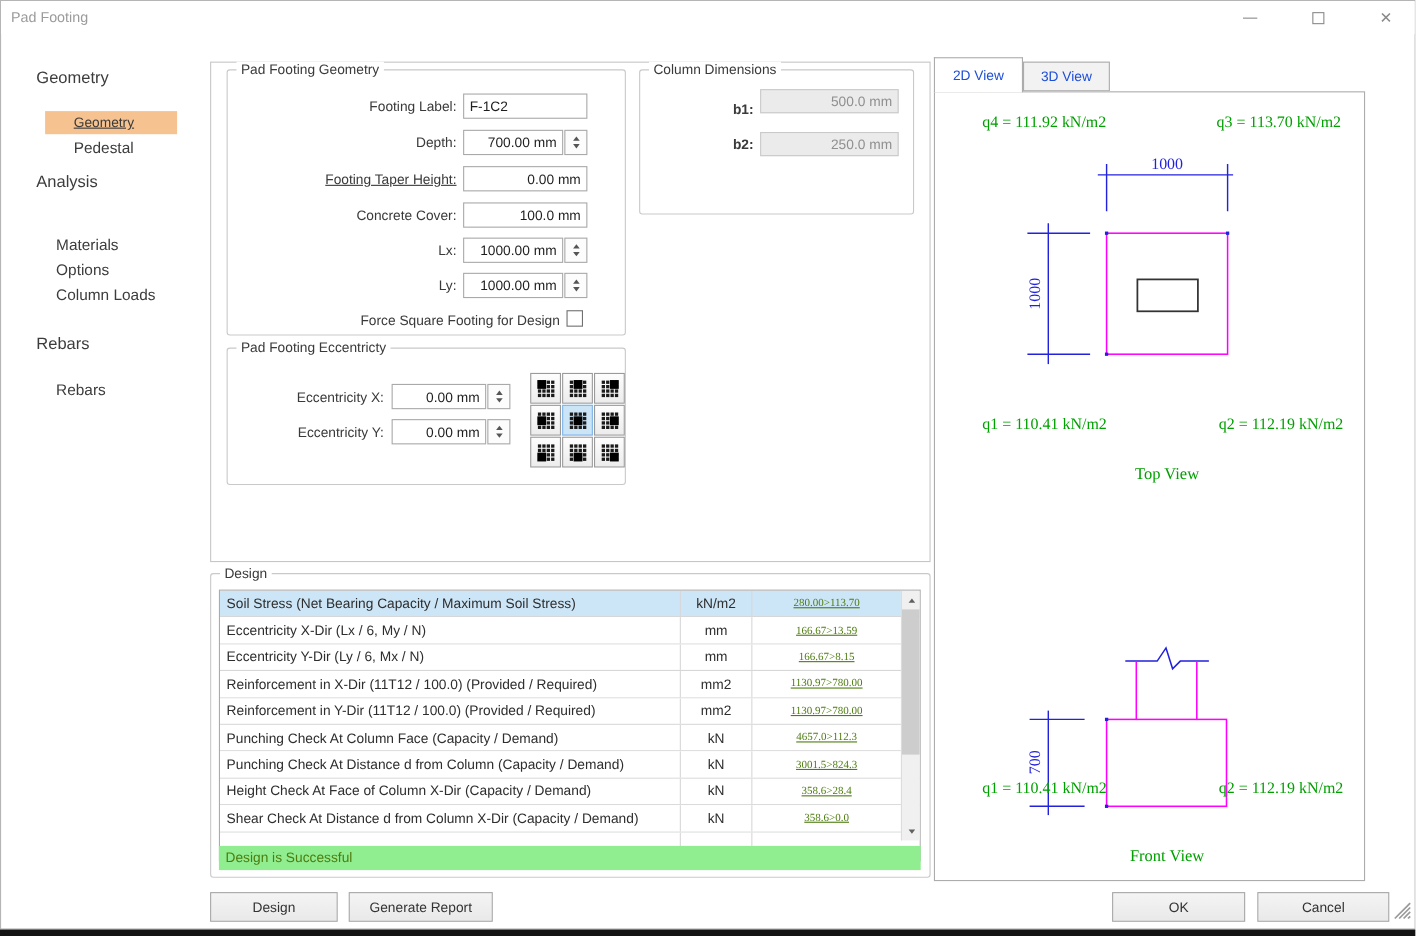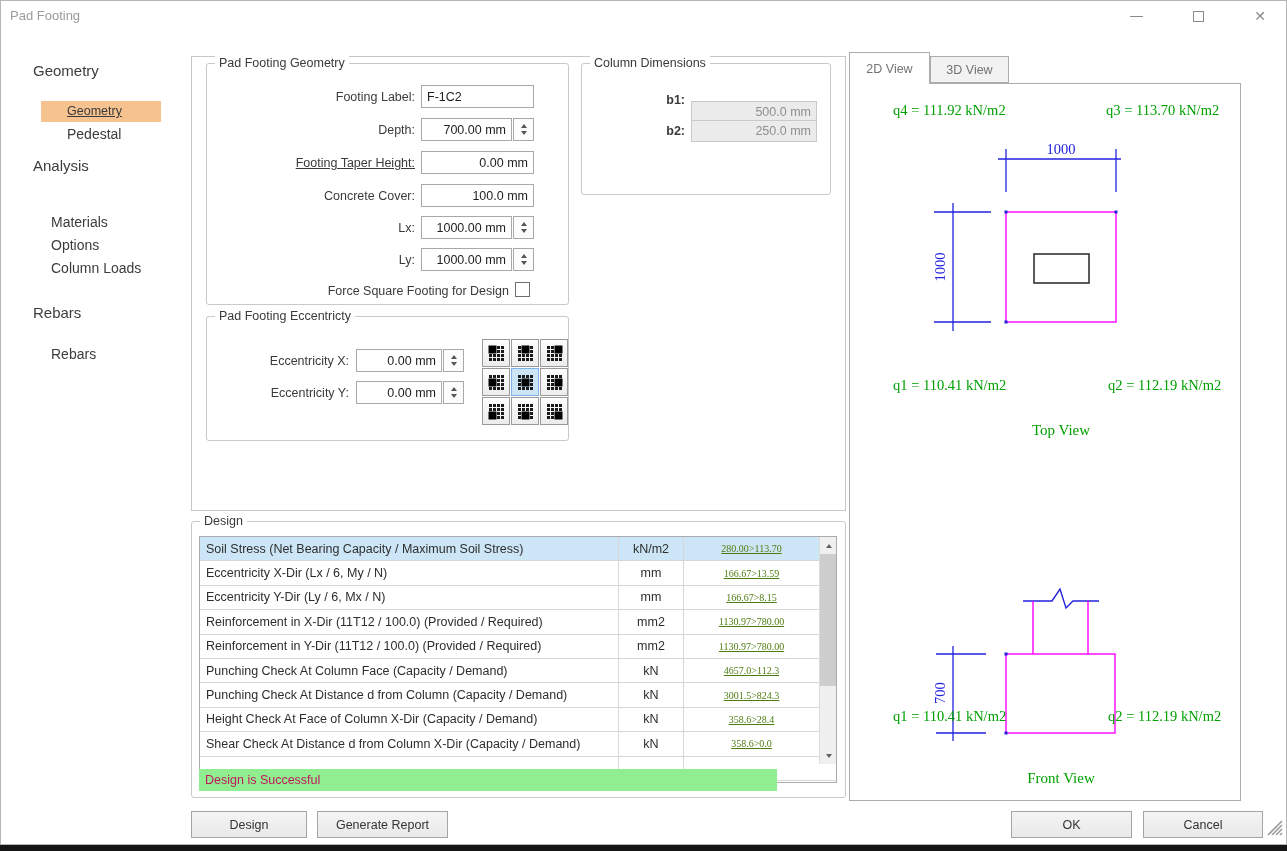--- a/index.html
+++ b/index.html
@@ -41,26 +41,26 @@
   .dtable{position:absolute;left:198px;top:535px;width:638px;height:247px;border:1px solid #ababab;background:#fff;overflow:hidden;}
   .trow{display:flex;height:24.4px;border-bottom:1px solid #d7d7d7;background:#fff;}
   .trow.selected{background:#cde6f7;}
   .tcell{font-size:12.5px;display:flex;align-items:center;overflow:hidden;white-space:nowrap;}
   .tc-desc{width:419px;padding-left:6px;border-right:1px solid #d7d7d7;color:#2e2e2e;}
   .tc-unit{width:65px;justify-content:center;border-right:1px solid #d7d7d7;color:#2e2e2e;}
   .tc-val{width:135px;justify-content:center;color:#4d7c0f;font-family:"Liberation Serif",serif;font-size:10px;text-decoration:underline;}
   .vscroll{position:absolute;right:0;top:0;width:17px;height:227px;background:#f0f0f0;border-left:1px solid #dcdcdc;}
   .sbtn{position:absolute;left:0;width:17px;height:17px;display:flex;align-items:center;justify-content:center;}
   .sthumb{position:absolute;left:0;top:17px;width:17px;height:132px;background:#cdcdcd;}
-  .statusbar{position:absolute;left:198px;top:768px;width:578px;height:22px;background:#90ee90;display:flex;align-items:center;padding-left:6px;font-size:12.5px;color:#be185d;}
+  .statusbar{position:absolute;left:198px;top:768px;width:638px;height:22px;background:#90ee90;display:flex;align-items:center;padding-left:6px;font-size:12.5px;color:#4d7c0f;}
   
   .btn{position:absolute;height:27px;border:1px solid #a5a5a5;background:linear-gradient(#f4f4f4,#e9e9e9);font-size:12.5px;color:#333;display:flex;align-items:center;justify-content:center;cursor:default;}
   
   .viewpanel{position:absolute;left:848px;top:82px;width:392px;height:718px;border:1px solid #acacac;background:#fff;}
-  .tab{position:absolute;border:1px solid #acacac;font-size:12.5px;color:#737373;display:flex;align-items:center;justify-content:center;cursor:default;}
+  .tab{position:absolute;border:1px solid #acacac;font-size:12.5px;color:#1d4ed8;display:flex;align-items:center;justify-content:center;cursor:default;}
   .tab.active{left:848px;top:51px;width:81px;height:32px;background:#fff;border-bottom:none;z-index:3;}
   .tab.inactive{left:929px;top:55px;width:79px;height:27px;background:#f2f2f2;z-index:1;}
   .drawing{position:absolute;left:848px;top:82px;}
   
   .grip{position:absolute;right:2px;bottom:7px;}
   .taskbar{position:absolute;left:0;top:845px;width:1287px;height:6px;background:#141414;}
 </style>
 </head>
 <body>
 
@@ -133,21 +133,21 @@
         <div class="tri-up"></div>
         <div class="tri-down"></div>
       </div>
   <div class="flabel" style="left:205px;top:283px;width:303px;">Force Square Footing for Design</div>
   <div class="checkbox" style="left:514px;top:281px;"></div>
 
   <div class="gbox" style="left:580px;top:62px;width:250px;height:132px;">
     <span class="gbox-title">Column Dimensions</span>
   </div>
   <div class="flabel" style="left:600px;top:92px;width:84px;font-weight:bold;">b1:</div>
-  <div class="tbox num disabled" style="left:690px;top:100px;width:126px;height:22px;">
+  <div class="tbox num disabled" style="left:690px;top:80px;width:126px;height:22px;">
         <span>500.0 mm</span>
       </div>
   <div class="flabel" style="left:600px;top:123px;width:84px;font-weight:bold;">b2:</div>
   <div class="tbox num disabled" style="left:690px;top:119px;width:126px;height:22px;">
         <span>250.0 mm</span>
       </div>
 
   <div class="gbox" style="left:205px;top:315px;width:363px;height:125px;">
     <span class="gbox-title">Pad Footing Eccentricty</span>
   </div>

